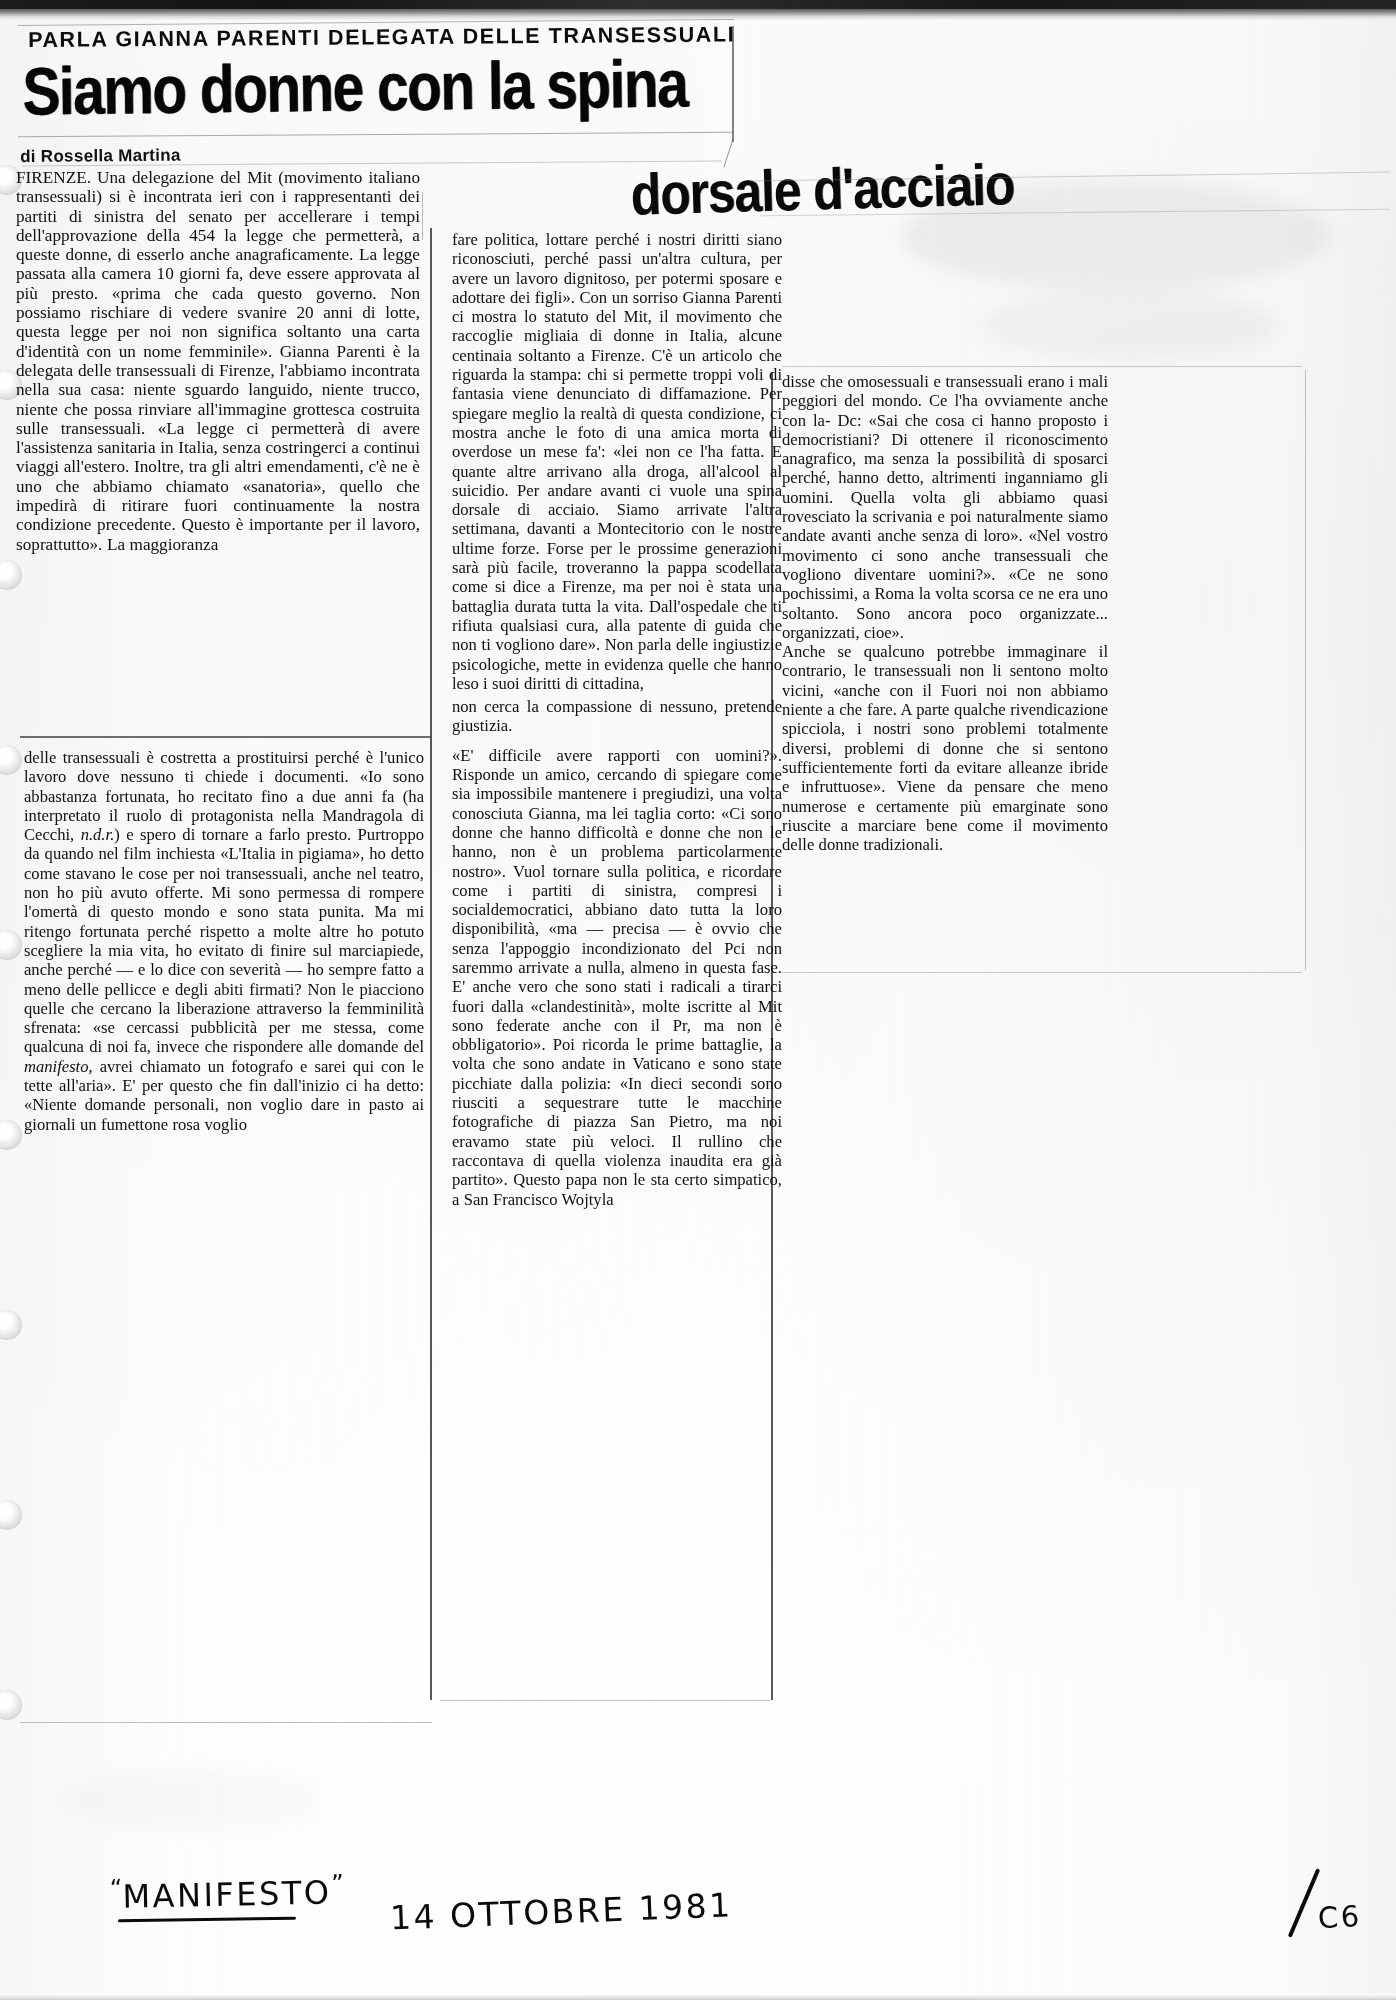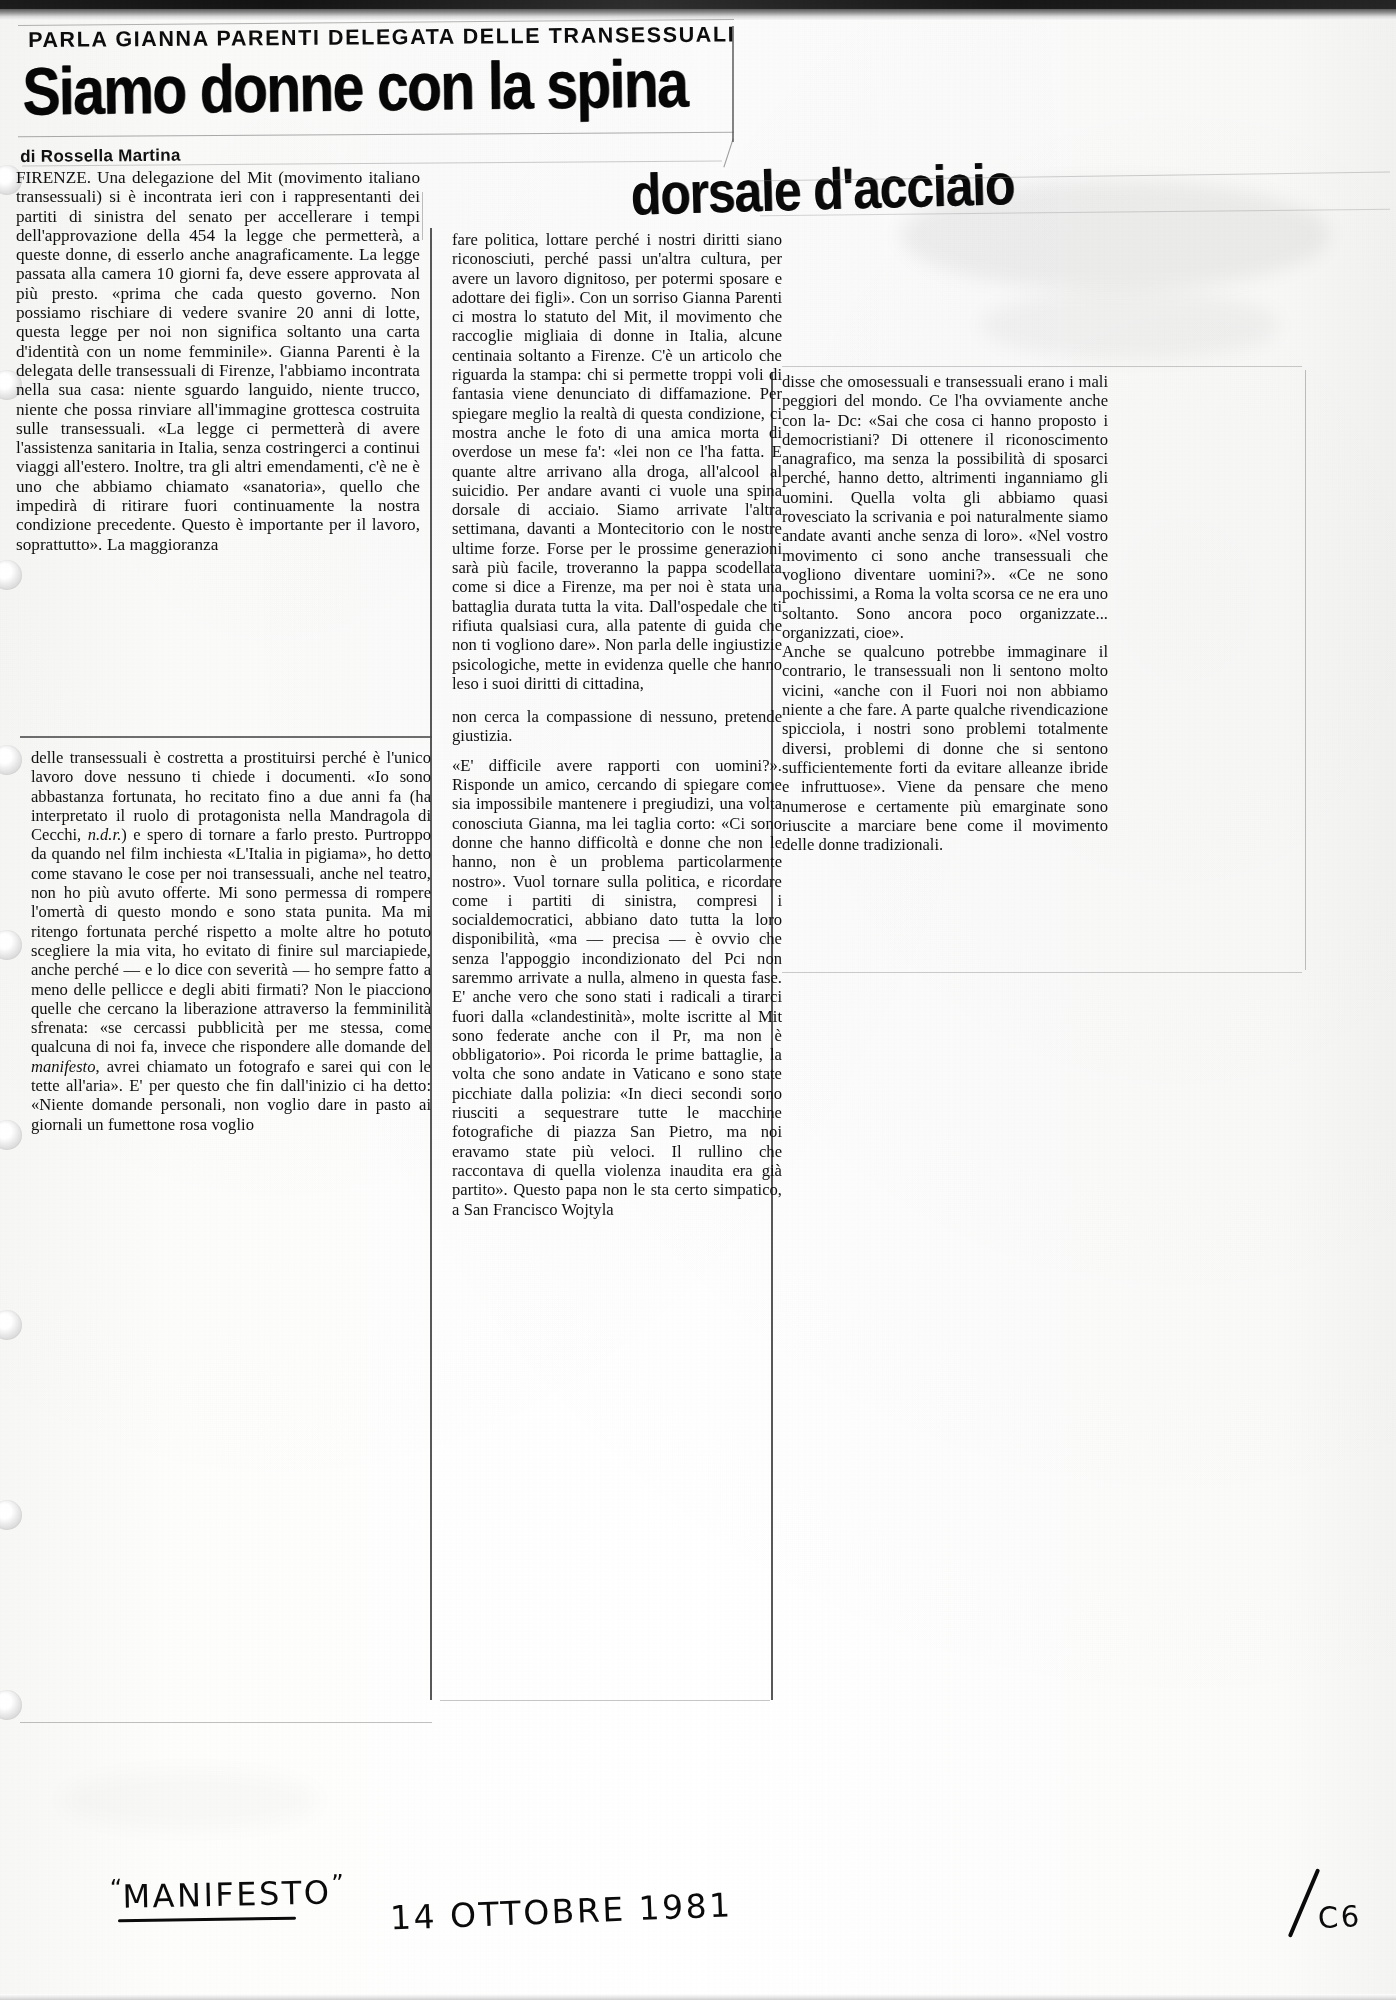--- a/index.html
+++ b/index.html
@@ -164,27 +164,27 @@
 
   <div class="hrule thin" style="left:20px; top:1722px; width:412px; opacity:.55;"></div>
   <div class="hrule thin" style="left:440px; top:1700px; width:330px; opacity:.5;"></div>
   <div class="hrule thin" style="left:782px; top:972px; width:520px; opacity:.45;"></div>
   <div class="hrule thin" style="left:782px; top:366px; width:520px; opacity:.45;"></div>
 
   <div class="col" style="left:16px; top:168px; width:404px;">
     <p class="lead seg">FIRENZE. Una delegazione del Mit (movimento italiano transessuali) si è incontrata ieri con i rappresentanti dei partiti di sinistra del senato per accellerare i tempi dell'approvazione della 454 la legge che permetterà, a queste donne, di esserlo anche anagraficamente. La legge passata alla camera 10 giorni fa, deve essere approvata al più presto. «prima che cada questo governo. Non possiamo rischiare di vedere svanire 20 anni di lotte, questa legge per noi non significa soltanto una carta d'identità con un nome femminile». Gianna Parenti è la delegata delle transessuali di Firenze, l'abbiamo incontrata nella sua casa: niente sguardo languido, niente trucco, niente che possa rinviare all'immagine grottesca costruita sulle transessuali. «La legge ci permetterà di avere l'assistenza sanitaria in Italia, senza costringerci a continui viaggi all'estero. Inoltre, tra gli altri emendamenti, c'è ne è uno che abbiamo chiamato «sanatoria», quello che impedirà di ritirare fuori continuamente la nostra condizione precedente. Questo è importante per il lavoro, soprattutto». La maggioranza</p>
   </div>
 
-  <div class="col" style="left:31px; top:748px; width:400px;">
+  <div class="col" style="left:24px; top:748px; width:400px;">
     <p class="seg"><span>delle transessuali è costretta a prostituirsi perché è l'unico lavoro dove nessuno ti chiede i documenti. «Io sono abbastanza fortunata, ho recitato fino a due anni fa (ha interpretato il ruolo di protagonista nella Mandragola di Cecchi, </span><span class="ital">n.d.r.</span><span>) e spero di tornare a farlo presto. Purtroppo da quando nel film inchiesta «L'Italia in pigiama», ho detto come stavano le cose per noi transessuali, anche nel teatro, non ho più avuto offerte. Mi sono permessa di rompere l'omertà di questo mondo e sono stata punita. Ma mi ritengo fortunata perché rispetto a molte altre ho potuto scegliere la mia vita, ho evitato di finire sul marciapiede, anche perché — e lo dice con severità — ho sempre fatto a meno delle pellicce e degli abiti firmati? Non le piacciono quelle che cercano la liberazione attraverso la femminilità sfrenata: «se cercassi pubblicità per me stessa, come qualcuna di noi fa, invece che rispondere alle domande del </span><span class="ital">manifesto</span><span>, avrei chiamato un fotografo e sarei qui con le tette all'aria». E' per questo che fin dall'inizio ci ha detto: «Niente domande personali, non voglio dare in pasto ai giornali un fumettone rosa voglio</span></p>
   </div>
 
   <div class="col" style="left:452px; top:230px; width:330px;">
     <p class="seg">fare politica, lottare perché i nostri diritti siano riconosciuti, perché passi un'altra cultura, per avere un lavoro dignitoso, per potermi sposare e adottare dei figli». Con un sorriso Gianna Parenti ci mostra lo statuto del Mit, il movimento che raccoglie migliaia di donne in Italia, alcune centinaia soltanto a Firenze. C'è un articolo che riguarda la stampa: chi si permette troppi voli di fantasia viene denunciato di diffamazione. Per spiegare meglio la realtà di questa condizione, ci mostra anche le foto di una amica morta di overdose un mese fa': «lei non ce l'ha fatta. E quante altre arrivano alla droga, all'alcool al suicidio. Per andare avanti ci vuole una spina dorsale di acciaio. Siamo arrivate l'altra settimana, davanti a Montecitorio con le nostre ultime forze. Forse per le prossime generazioni sarà più facile, troveranno la pappa scodellata come si dice a Firenze, ma per noi è stata una battaglia durata tutta la vita. Dall'ospedale che ti rifiuta qualsiasi cura, alla patente di guida che non ti vogliono dare». Non parla delle ingiustizie psicologiche, mette in evidenza quelle che hanno leso i suoi diritti di cittadina,</p>
-    <p class="seg" style="margin-top:14px;">non cerca la compassione di nessuno, pretende giustizia.</p>
+    <p class="seg" style="margin-top:4px;">non cerca la compassione di nessuno, pretende giustizia.</p>
     <p class="seg" style="margin-top:10px;">«E' difficile avere rapporti con uomini?». Risponde un amico, cercando di spiegare come sia impossibile mantenere i pregiudizi, una volta conosciuta Gianna, ma lei taglia corto: «Ci sono donne che hanno difficoltà e donne che non le hanno, non è un problema particolarmente nostro». Vuol tornare sulla politica, e ricordare come i partiti di sinistra, compresi i socialdemocratici, abbiano dato tutta la loro disponibilità, «ma — precisa — è ovvio che senza l'appoggio incondizionato del Pci non saremmo arrivate a nulla, almeno in questa fase. E' anche vero che sono stati i radicali a tirarci fuori dalla «clandestinità», molte iscritte al Mit sono federate anche con il Pr, ma non è obbligatorio». Poi ricorda le prime battaglie, la volta che sono andate in Vaticano e sono state picchiate dalla polizia: «In dieci secondi sono riusciti a sequestrare tutte le macchine fotografiche di piazza San Pietro, ma noi eravamo state più veloci. Il rullino che raccontava di quella violenza inaudita era già partito». Questo papa non le sta certo simpatico, a San Francisco Wojtyla</p>
   </div>
 
   <div class="col" style="left:782px; top:372px; width:326px;">
     <p class="seg">disse che omosessuali e transessuali erano i mali peggiori del mondo. Ce l'ha ovviamente anche con la- Dc: «Sai che cosa ci hanno proposto i democristiani? Di ottenere il riconoscimento anagrafico, ma senza la possibilità di sposarci perché, hanno detto, altrimenti inganniamo gli uomini. Quella volta gli abbiamo quasi rovesciato la scrivania e poi naturalmente siamo andate avanti anche senza di loro». «Nel vostro movimento ci sono anche transessuali che vogliono diventare uomini?». «Ce ne sono pochissimi, a Roma la volta scorsa ce ne era uno soltanto. Sono ancora poco organizzate... organizzati, cioe».</p>
     <p class="seg">Anche se qualcuno potrebbe immaginare il contrario, le transessuali non li sentono molto vicini, «anche con il Fuori noi non abbiamo niente a che fare. A parte qualche rivendicazione spicciola, i nostri sono problemi totalmente diversi, problemi di donne che si sentono sufficientemente forti da evitare alleanze ibride e infruttuose». Viene da pensare che meno numerose e certamente più emarginate sono riuscite a marciare bene come il movimento delle donne tradizionali.</p>
   </div>
 
   <div class="hand" id="hand-source"><span class="q">“</span><span>MANIFESTO</span><span class="q">”</span></div>
   <div id="hand-source-underline"></div>

